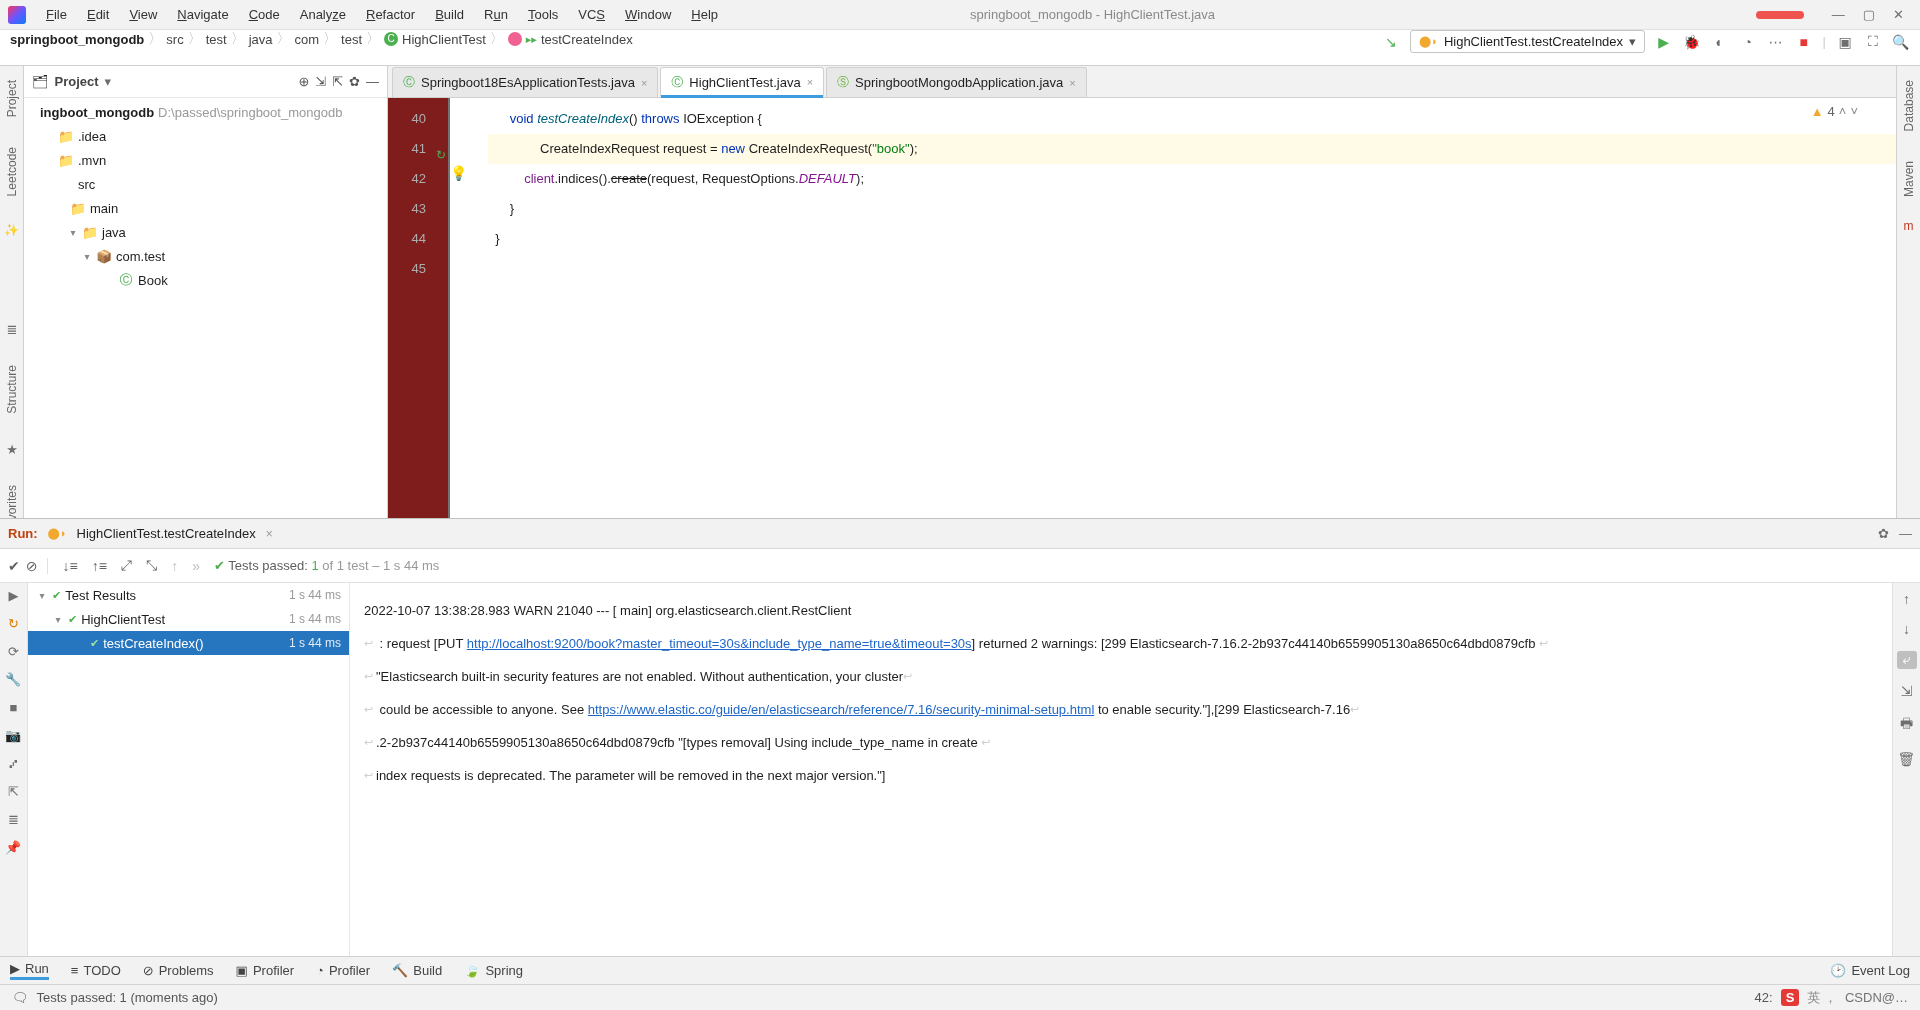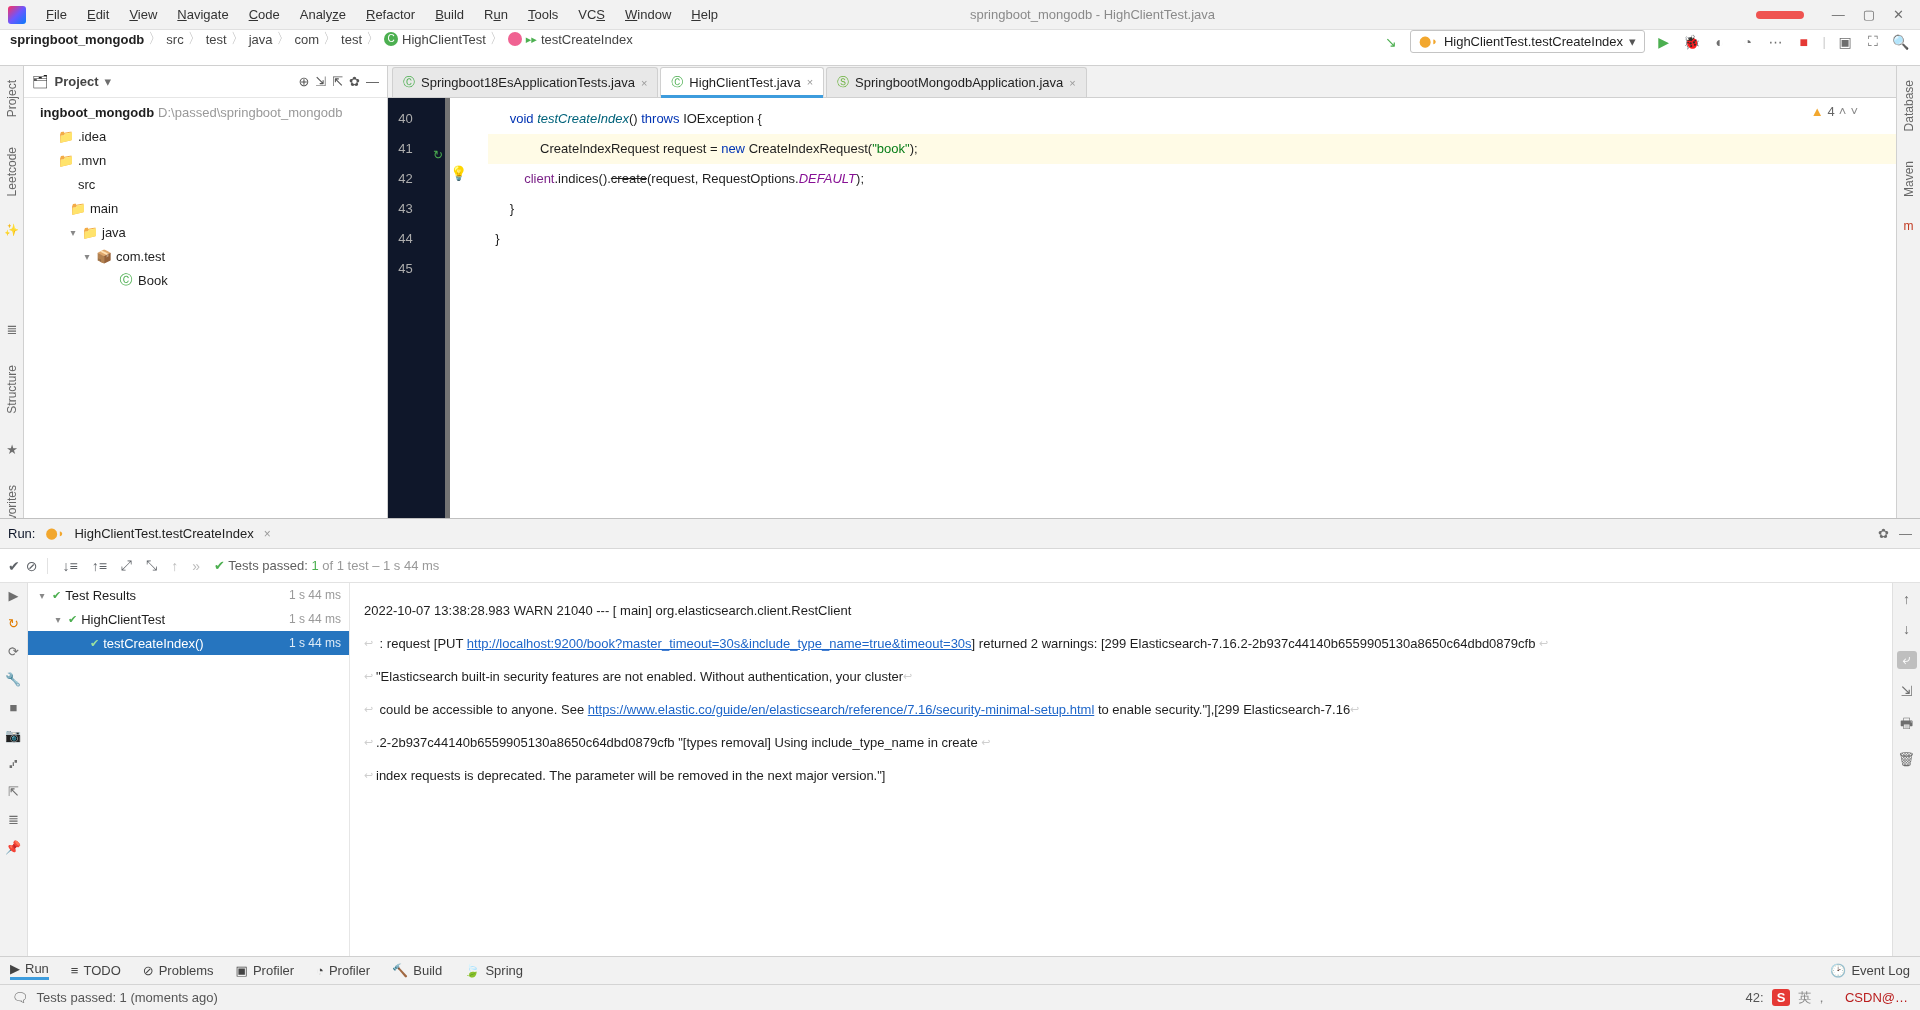--- a/index.html
+++ b/index.html
@@ -35,36 +35,36 @@
 .tree .ar{color:#888;width:10px;display:inline-block;text-align:center;font-size:10px;}
 .tree .fic{width:16px;display:inline-block;text-align:center;}
 .tree .path{color:#999;}
 .editor{flex:1;display:flex;flex-direction:column;background:#fff;}
 .tabs{height:32px;display:flex;align-items:flex-end;background:#f2f2f2;border-bottom:1px solid #d0d0d0;padding-left:4px;}
 .tab{height:30px;display:flex;align-items:center;padding:0 10px;background:#e8e8e8;border:1px solid #d0d0d0;border-bottom:none;margin-right:2px;gap:6px;border-radius:3px 3px 0 0;font-size:13px;}
 .tab.act{background:#fff;border-bottom:1px solid #fff;position:relative;}
 .tab.act::after{content:"";position:absolute;left:0;right:0;bottom:-2px;height:3px;background:#3d9cdd;}
 .tab .x{color:#999;font-size:11px;}
 .code{flex:1;display:flex;font-family:"JetBrains Mono",Consolas,monospace;font-size:18px;position:relative;}
-.gut{width:62px;background:#0f172a;color:#adadad;text-align:center;padding:6px 4px 0 0;border-right:5px solid #737373;font-size:15px;}
+.gut{width:62px;background:#7f1d1d;color:#adadad;text-align:right;padding:6px 4px 0 0;border-right:2px solid #737373;font-size:15px;}
 .gut div{height:30px;line-height:30px;padding-right:18px;position:relative;}
 .gut .gicn{position:absolute;right:-2px;top:6px;font-size:12px;}
 .mrk{width:18px;background:#fff;}
 .lines{flex:1;padding:6px 0 0 20px;}
 .lines .ln{height:30px;line-height:30px;white-space:pre;}
 .ln.hl{background:#fffbe6;padding-left:16px;}
 .kw{color:#0033b3;} .ann{color:#808000;} .str{color:#067d17;} .mth{color:#00627a;font-style:italic;} .fld{color:#7a2187;} .def{color:#871094;font-style:italic;}
 .strike{text-decoration:line-through;}
 .badge{position:absolute;top:6px;right:38px;display:flex;align-items:center;gap:4px;font-size:12px;color:#666;}
 .badge .tri{color:#f2a72e;font-size:13px;}
 .badge .up{color:#888;}
 .rgut{width:24px;background:#f2f2f2;border-left:1px solid #d0d0d0;display:flex;flex-direction:column;align-items:center;padding-top:6px;gap:14px;}
 .runpanel{position:absolute;left:0;right:0;bottom:30px;height:462px;background:#fff;border-top:1px solid #c0c0c0;display:flex;flex-direction:column;}
 .runhdr{height:30px;display:flex;align-items:center;padding:0 8px;background:#f2f2f2;border-bottom:1px solid #d8d8d8;gap:10px;}
-.runhdr .t{color:#0f172a;}
+.runhdr .t{color:#c2410c;font-weight:bold;}
 .runhdr .cfg{color:#222;font-size:13px;}
 .runhdr .x{color:#999;font-size:12px;}
 .runhdr .sp{flex:1;}
 .runtb{height:34px;display:flex;align-items:center;padding:0 8px;background:#fff;border-bottom:1px solid #e2e2e2;gap:14px;}
 .runtb .grp{display:flex;gap:6px;align-items:center;border-right:1px solid #e2e2e2;padding-right:10px;}
 .runtb .ib{color:#5f6368;font-size:14px;cursor:default;}
 .runtb .dis{color:#bbb;}
 .tp{color:#5f5f5f;font-size:13px;}
 .tp .g{color:#4caf50;}
 .runbody{flex:1;display:flex;}
@@ -417,14 +417,14 @@
     </div>
   </div>
 
 <div class="status">
   <span>🗨</span>
   <span>Tests passed: 1 (moments ago)</span>
   <span class="sp"></span>
   <span>42:</span>
   <span style="background:#e53935;color:#fff;padding:1px 5px;border-radius:3px;font-weight:700;">S</span>
   <span style="color:#888;">英 ，</span>
-  <span style="color:#b91c1c;margin-left:9px;">CSDN@…</span>
+  <span style="color:#737373;">CSDN@…</span>
 </div>
 
 </body></html>

